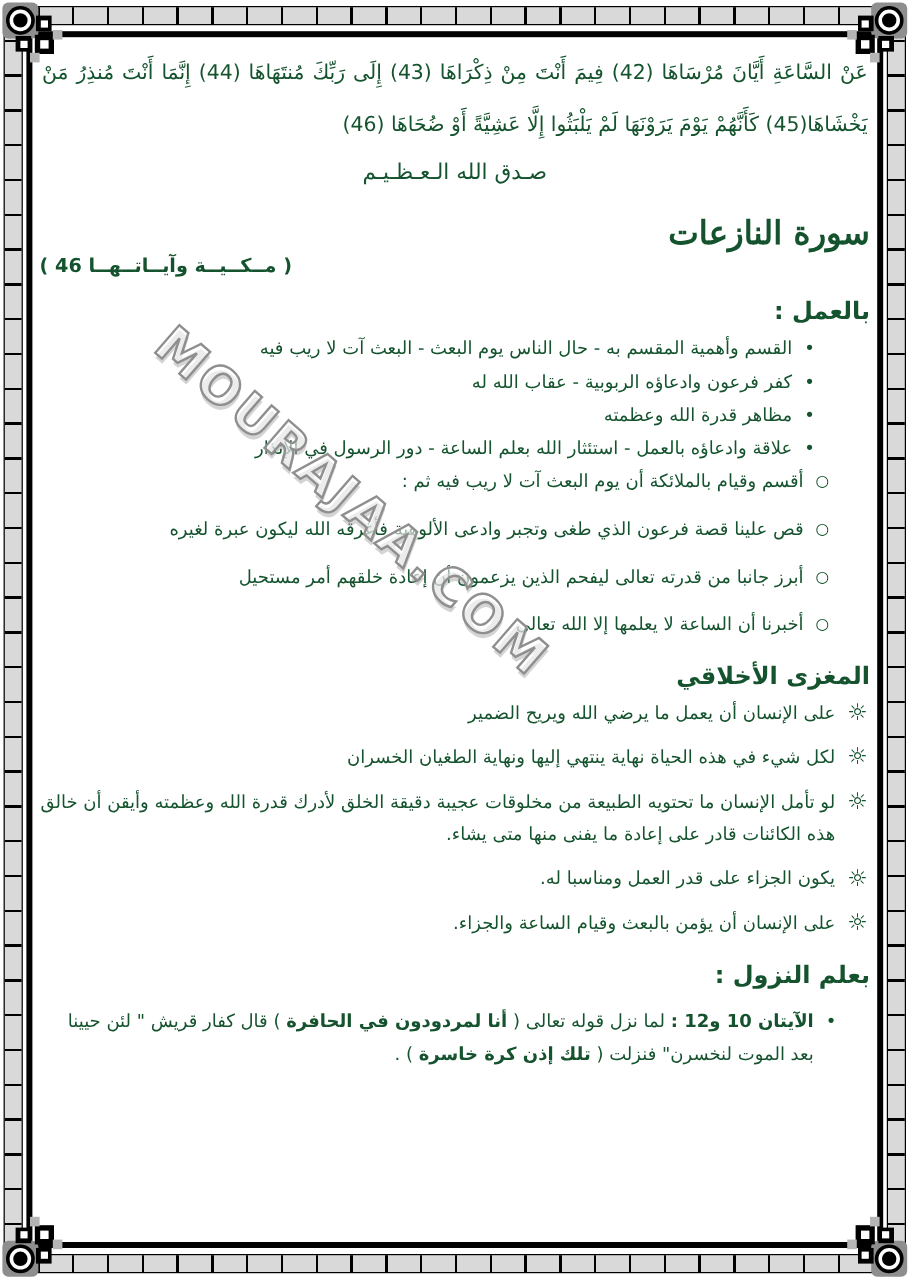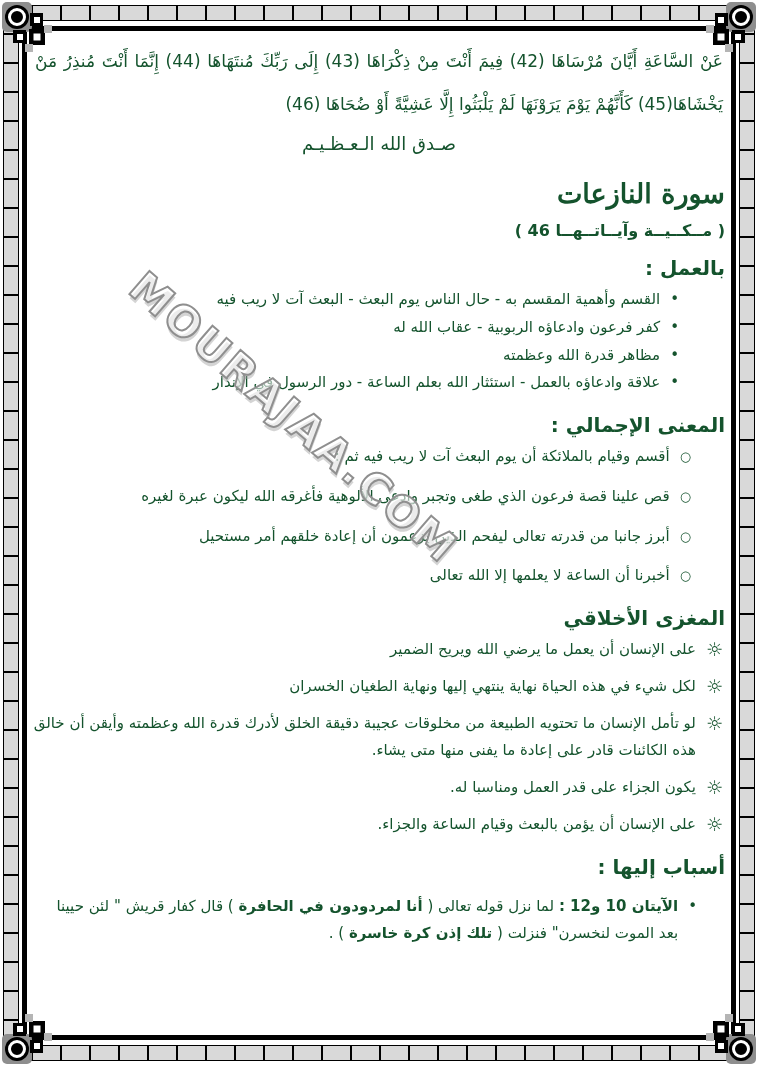--- a/index.html
+++ b/index.html
@@ -36,21 +36,21 @@
   .corner .gB{left:25px;top:44px;}
   .corner.tl{left:0;top:0;}
   .corner.tr{right:0;top:0;transform:scaleX(-1);}
   .corner.bl{left:0;bottom:0;transform:scaleY(-1);}
   .corner.br{right:0;bottom:0;transform:scale(-1,-1);}
   
   .content{position:absolute;left:33px;right:33px;top:36px;direction:rtl;text-align:right;color:#14532d;z-index:3;}
   .verses{font-size:17px;line-height:2.5;text-align:justify;margin:4px 2px 0 2px;}
   .tasdeeq{text-align:center;font-weight:normal;font-size:18px;margin-top:8px;letter-spacing:1px;}
   .sura-title{text-align:right;font-family:"DejaVu Serif",serif;font-weight:bold;font-size:27px;margin-top:24px;}
-  .sura-sub{text-align:right;font-weight:bold;font-size:16px;margin-top:12px;}
+  .sura-sub{text-align:left;font-weight:bold;font-size:16px;margin-top:2px;}
   .sec-h{font-weight:bold;font-size:20px;margin:16px 0 6px 0;}
   .li{display:flex;gap:10px;line-height:1.85;font-size:15px;}
   .li .t{flex:1;}
   .list-disc{padding-right:46px;}
   .list-disc .b{font-size:15px;}
   .list-circle{padding-right:34px;}
   .list-circle .li{margin-bottom:12px;}
   .list-circle .b{font-size:13px;padding-top:2px;}
   .list-sun{padding-right:2px;}
   .list-sun .li{margin-bottom:9px;}
@@ -139,21 +139,20 @@
         <span class="t">مظاهر قدرة الله وعظمته</span>
       </div>
       <div class="li">
         <span class="b">•</span>
         <span class="t">علاقة وادعاؤه بالعمل - استئثار الله بعلم الساعة - دور الرسول في الإنذار</span>
       </div>
     </div>
   </div>
 
   <div>
-    <div class="sec-h">المعنى الإجمالي :</div>
     <div class="list-circle">
       <div class="li">
         <span class="b">○</span>
         <span class="t">أقسم وقيام بالملائكة أن يوم البعث آت لا ريب فيه ثم :</span>
       </div>
       <div class="li">
         <span class="b">○</span>
         <span class="t">قص علينا قصة فرعون الذي طغى وتجبر وادعى الألوهية فأغرقه الله ليكون عبرة لغيره</span>
       </div>
       <div class="li">
@@ -187,21 +186,21 @@
         <span class="t">يكون الجزاء على قدر العمل ومناسبا له.</span>
       </div>
       <div class="li">
         <span class="b">☼</span>
         <span class="t">على الإنسان أن يؤمن بالبعث وقيام الساعة والجزاء.</span>
       </div>
     </div>
   </div>
 
   <div>
-    <div class="sec-h">أسباب إليها :</div>
+    <div class="sec-h">بعلم النزول :</div>
     <div class="list-asbab">
       <div class="li">
         <span class="b">•</span>
         <span class="t"><span class="bold">الآيتان 10 و12 :</span><span> لما نزل قوله تعالى ( </span><span class="bold">أنا لمردودون في الحافرة</span><span> ) قال كفار قريش " لئن حيينا بعد الموت لنخسرن" فنزلت ( </span><span class="bold">تلك إذن كرة خاسرة</span><span> ) .</span></span>
       </div>
     </div>
   </div>
 
 </div>
 

